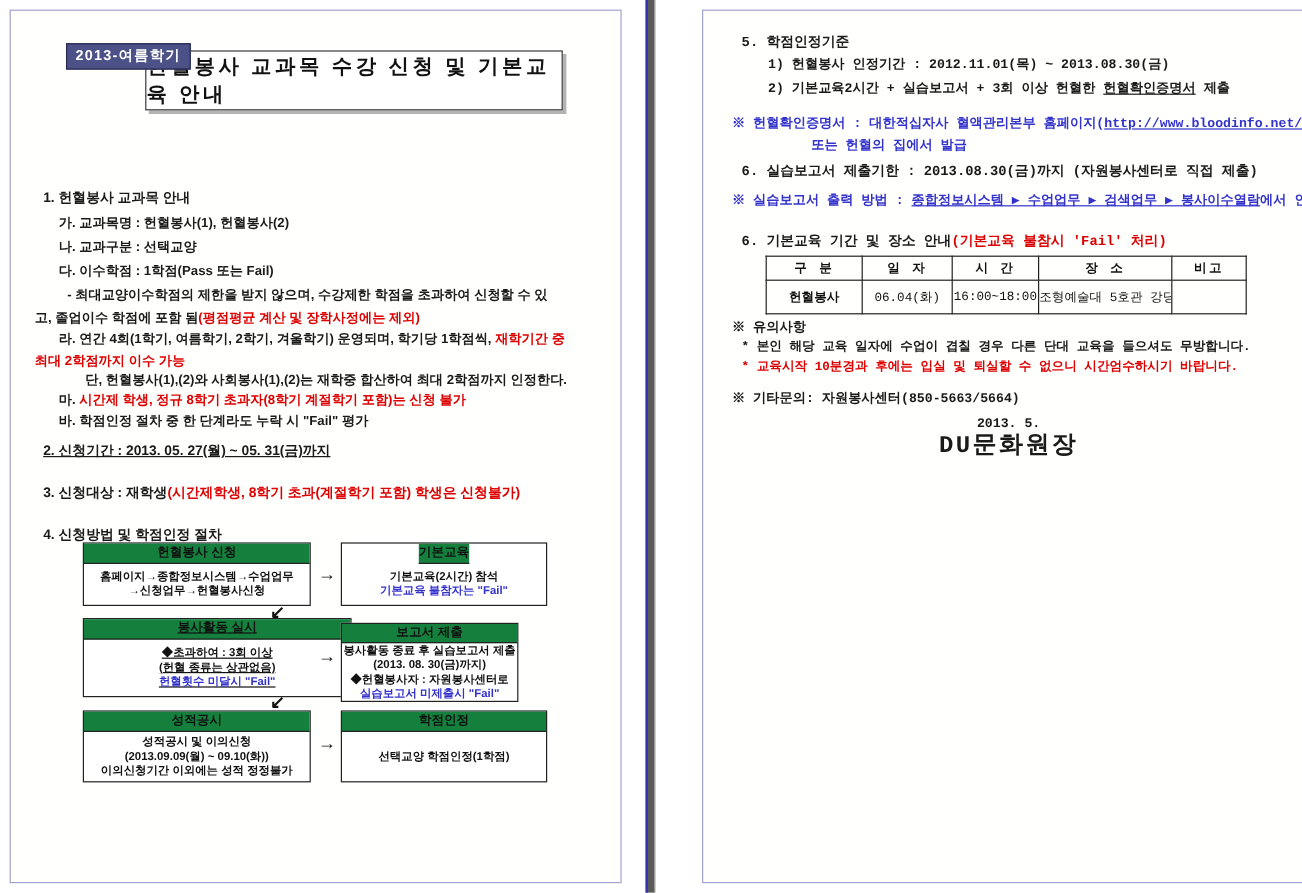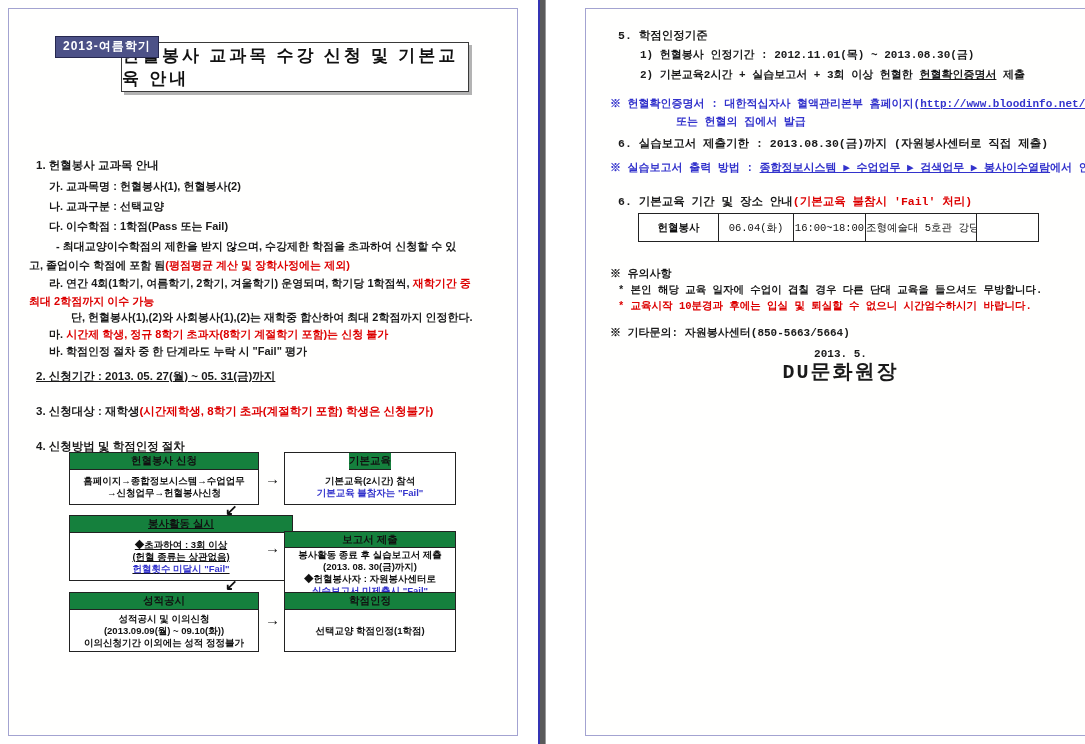--- a/index.html
+++ b/index.html
@@ -90,21 +90,21 @@
   <span class="arr" style="left:216px;top:492px;">↙</span>
 
   <div class="fbox" style="left:60px;top:506px;width:224px;height:66px;text-decoration:underline;">
     <div class="hd">봉사활동 실시</div>
     <div class="bd">
       <div>◆초과하여 : 3회 이상</div>
       <div>(헌혈 종류는 상관없음)</div>
       <div class="bl">헌혈횟수 미달시 "Fail"</div>
     </div>
   </div>
-  <div class="fbox" style="left:275px;top:522px;width:172px;height:66px;">
+  <div class="fbox" style="left:275px;top:510px;width:148px;height:66px;">
     <div class="hd">보고서 제출</div>
     <div class="bd">
       <div>봉사활동 종료 후 실습보고서 제출</div>
       <div>(2013. 08. 30(금)까지)</div>
       <div>◆헌혈봉사자 : 자원봉사센터로</div>
       <div class="bl">실습보고서 미제출시 "Fail"</div>
     </div>
   </div>
   <span class="arr" style="left:256px;top:530px;">→</span>
   <span class="arr" style="left:216px;top:567px;">↙</span>
@@ -152,20 +152,27 @@
 
   <table class="tbl" style="left:52px;top:204px;width:400px;">
     <colgroup>
         <col style="width:80px">
         <col style="width:75px">
         <col style="width:72px">
         <col style="width:111px">
         <col style="width:62px">
       </colgroup>
     <tbody>
+        <tr>
+      <th>구 분</th>
+      <th>일 자</th>
+      <th>시 간</th>
+      <th>장 소</th>
+      <th>비고</th>
+    </tr>
     <tr>
       <td style="font-weight:bold;">헌혈봉사</td>
       <td>06.04(화)</td>
       <td>16:00~18:00</td>
       <td>조형예술대 5호관 강당</td>
       <td></td>
     </tr>
   </tbody>
     </table>
 

